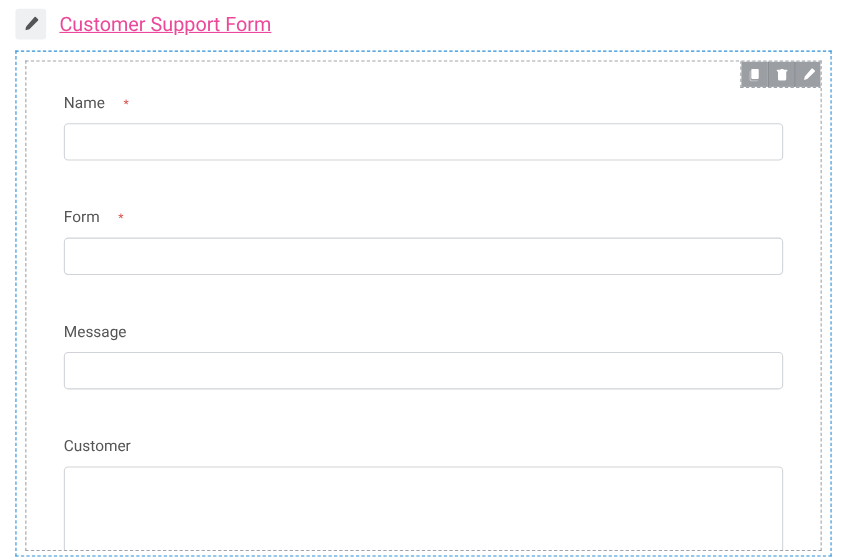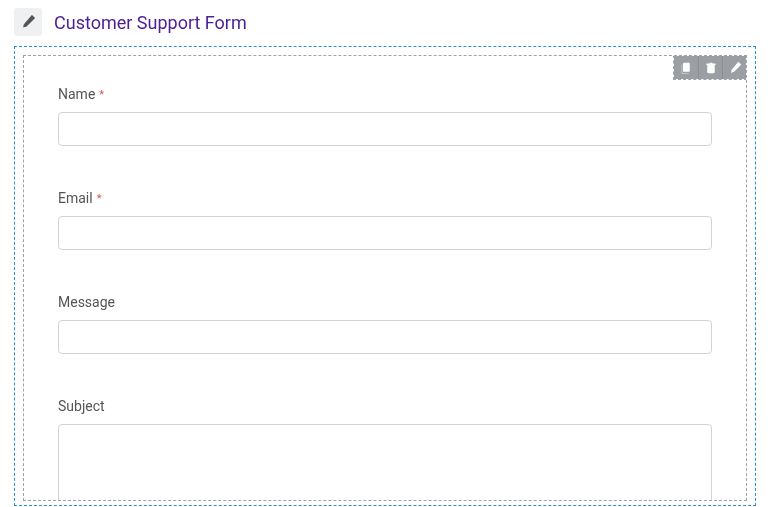--- a/index.html
+++ b/index.html
@@ -24,21 +24,22 @@
     border-radius: 3px;
     display: flex;
     align-items: center;
     justify-content: center;
     margin-right: 12px;
   }
   .header-icon svg { width: 14px; height: 14px; fill: #555; }
   .header-title {
     font-size: 18px;
     font-weight: 400;
-    color: #4c1d95;
+    color: #ec4899;
+    text-decoration: underline;
   }
   .outer-dashed {
     margin: 0 14px;
     border: 1px dashed #2a8fd8;
     background: #fff;
     position: relative;
     height: 460px;
     overflow: hidden;
   }
   .inner-dashed {
@@ -69,21 +70,21 @@
   .form-body {
     padding: 30px 34px 0 34px;
   }
   .field { margin-bottom: 44px; }
   .field-label {
     font-size: 14px;
     color: #555;
     margin-bottom: 10px;
     display: flex;
     align-items: center;
-    gap: 4px;
+    gap: 17px;
   }
   .req { color: #d9534f; font-size: 11px; }
   .text-input {
     width: 100%;
     height: 34px;
     border: 1px solid #d0d4d8;
     border-radius: 4px;
     background: #fff;
     padding: 0 8px;
     font-size: 14px;
@@ -139,36 +140,36 @@
       <div class="field">
         <div class="field-label">
           <span>Name</span>
           <span class="req">*</span>
         </div>
         <input class="text-input" value="" style="">
       </div>
 
       <div class="field">
         <div class="field-label">
-          <span>Email</span>
+          <span>Form</span>
           <span class="req">*</span>
         </div>
         <input class="text-input" value="" style="">
       </div>
 
       <div class="field">
         <div class="field-label">
           <span>Message</span>
         </div>
         <input class="text-input" value="" style="">
       </div>
 
       <div class="field">
         <div class="field-label">
-          <span>Subject</span>
+          <span>Customer</span>
         </div>
         <textarea class="textarea-input" style=""></textarea>
       </div>
 
     </div>
 
   </div>
 </div>
 
 </body></html>

